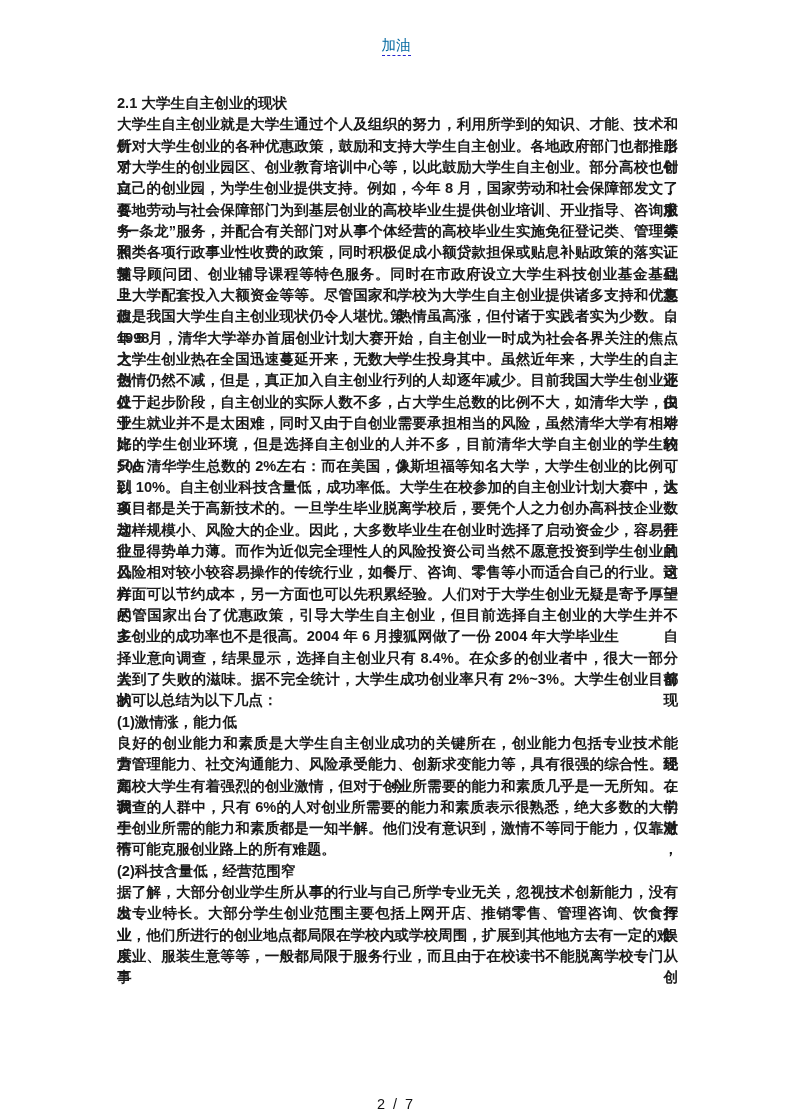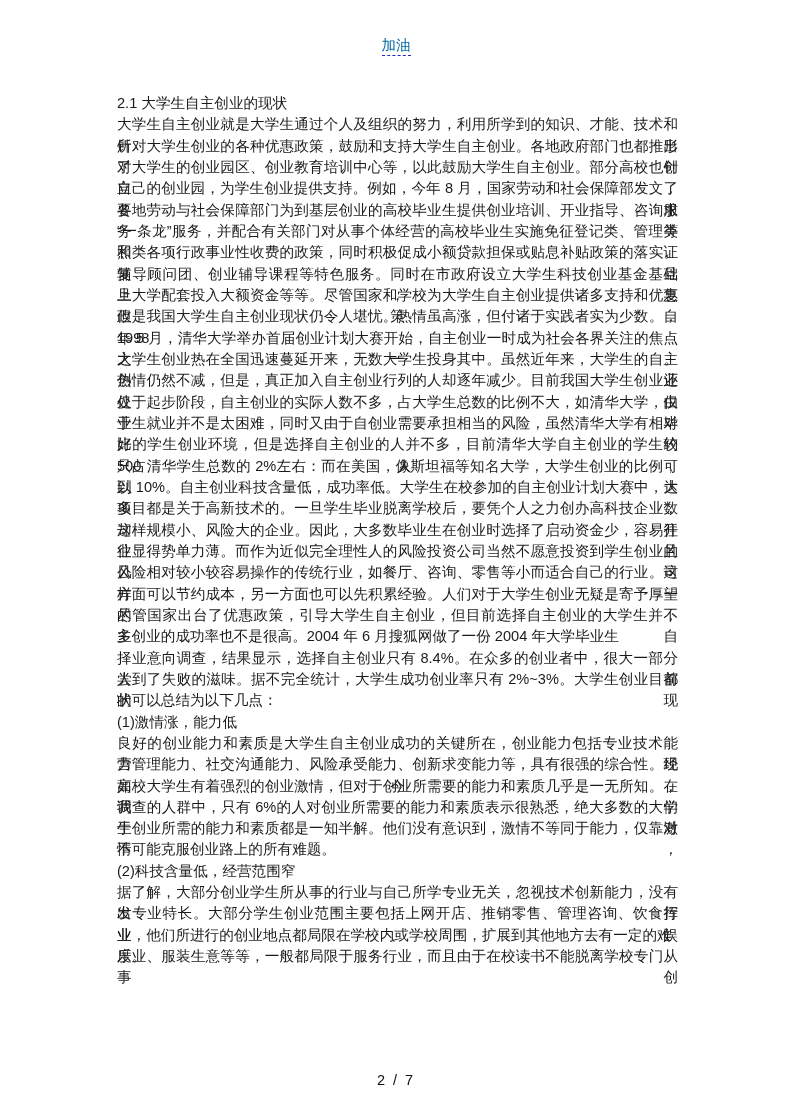--- a/index.html
+++ b/index.html
@@ -38,28 +38,29 @@
     top: 93px;
     width: 561px;
     font-size: 14.6px;
     color: #1a1a1a;
     letter-spacing: 0;
   }
   .line {
     line-height: 21.33px;
     height: 21.33px;
     text-align: left;
+    font-weight: bold;
   }
   .line.j {
     text-align: justify;
     text-align-last: justify;
   }
   .footer {
     position: absolute;
-    top: 1072px;
+    top: 1096px;
     left: 0;
     width: 100%;
     text-align: center;
     font-size: 14.5px;
     color: #111111;
   }
   .footer .pagenum {
     letter-spacing: 2px;
   }
 </style>

